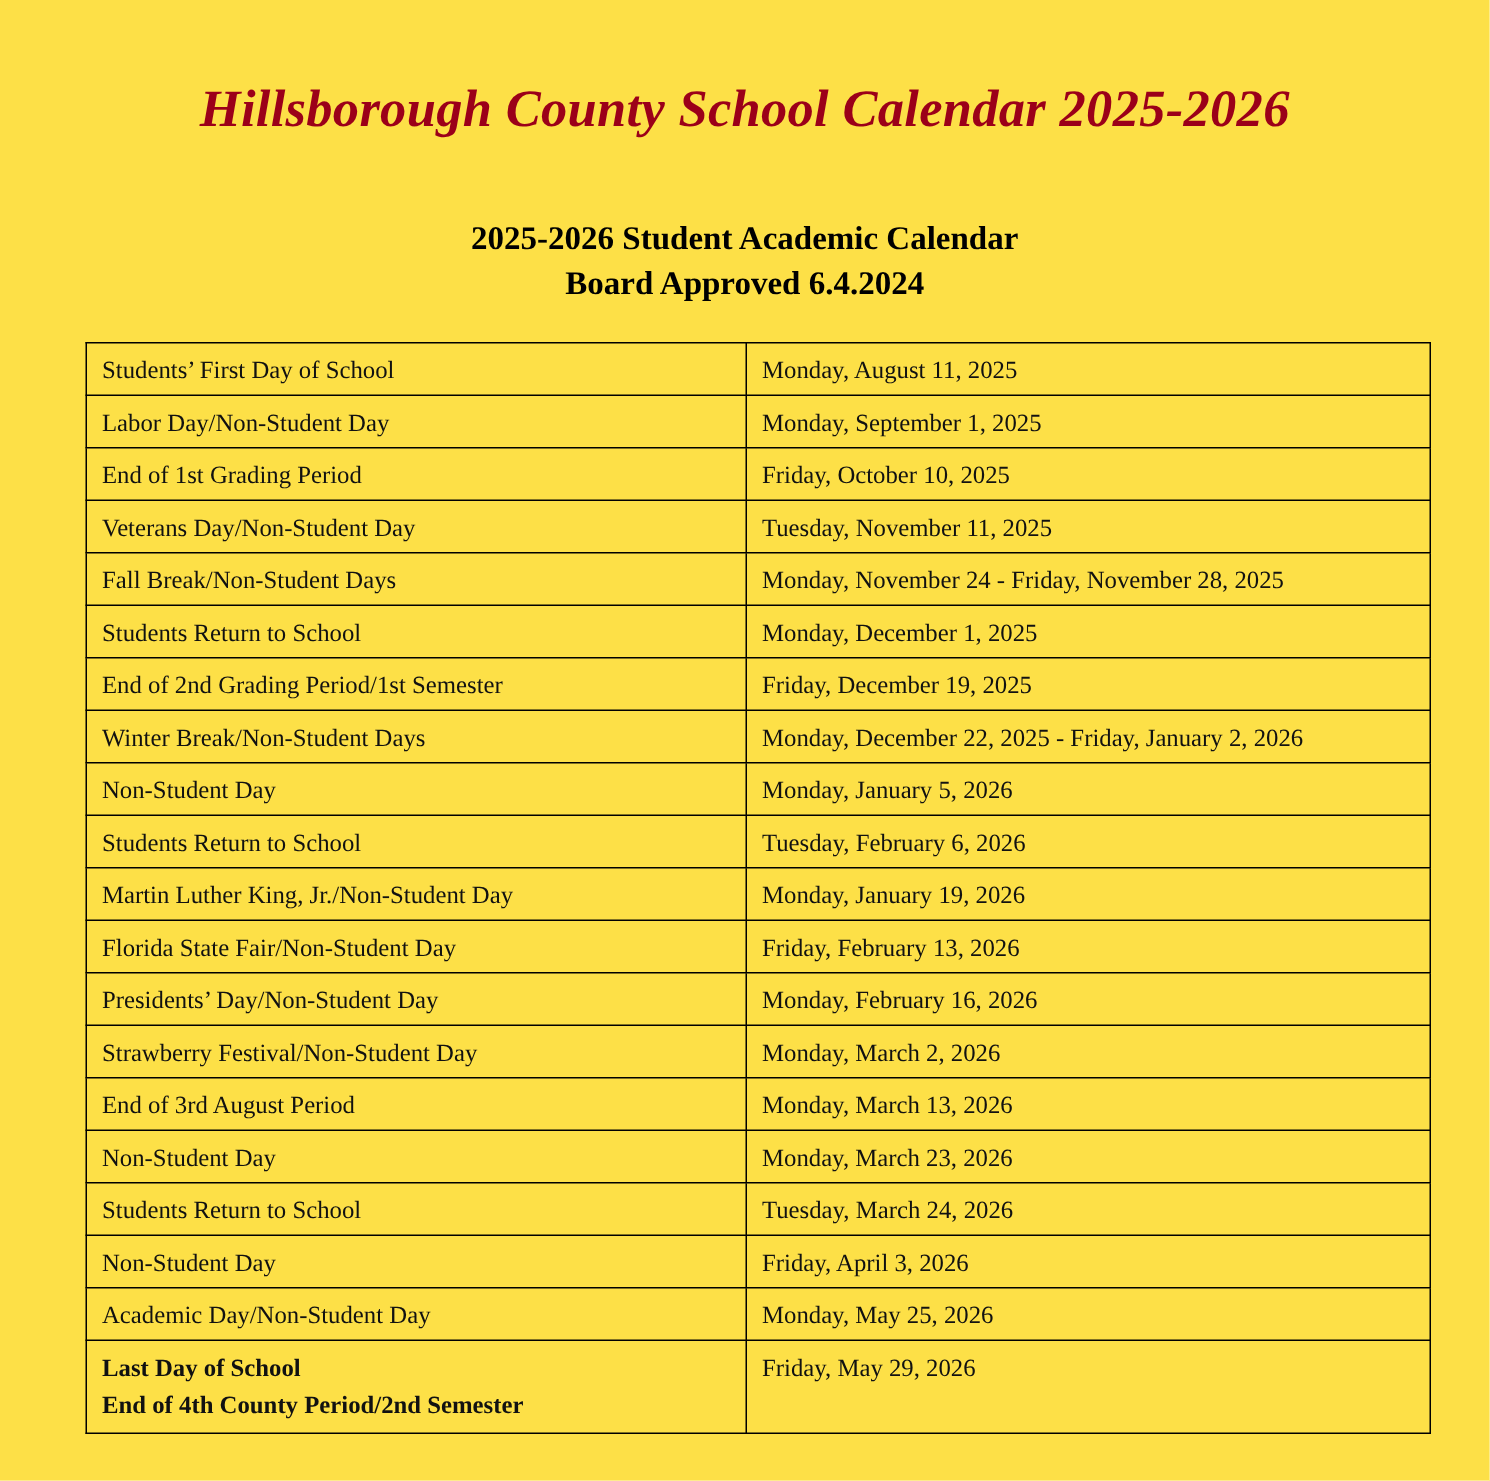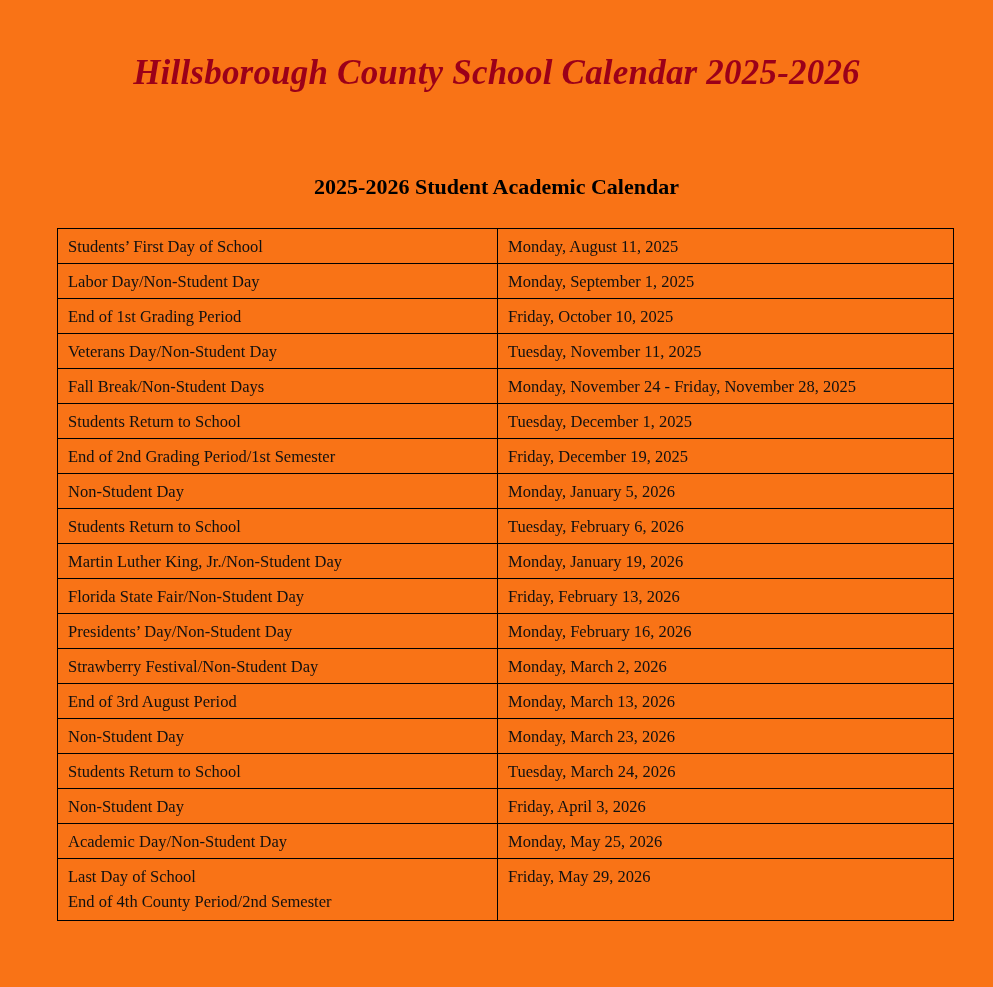--- a/index.html
+++ b/index.html
@@ -14,21 +14,21 @@
     font-family: "Liberation Serif", "DejaVu Serif", serif;
     color: #000000;
     overflow: hidden;
     position: relative;
   }
 
   .page {
     width: 993px;
     height: 987px;
     position: relative;
-    background: #f97316;
+    background: #fde047;
   }
 
   
   .doc-title {
     position: absolute;
     top: 52px;
     left: 0;
     width: 993px;
     text-align: center;
     font-family: "Liberation Serif", "DejaVu Serif", serif;
@@ -46,21 +46,20 @@
     position: absolute;
     top: 144px;
     left: 0;
     width: 993px;
     text-align: center;
     font-family: "Liberation Serif", "DejaVu Serif", serif;
     font-size: 22px;
     font-weight: bold;
     color: #000000;
     line-height: 30px;
-    margin-top: 28px;
   }
   .sub-heading .line {
     display: block;
     white-space: nowrap;
   }
 
   
   .table-wrap {
     position: absolute;
     top: 228px;
@@ -91,31 +90,33 @@
   table.calendar td.cell-event { }
   table.calendar td.cell-date  { }
 
   table.calendar tr.row-tall td {
     height: 52px;
     vertical-align: top;
     padding-top: 5px;
   }
   table.calendar tr.row-tall td.cell-event .sub-line {
     display: block;
+    font-weight: bold;
   }
 </style>
 </head>
 <body>
 
 <div class="page">
 
   <div class="doc-title">Hillsborough County School Calendar 2025-2026</div>
 
   <div class="sub-heading">
     <span class="line">2025-2026 Student Academic Calendar</span>
+    <span class="line">Board Approved 6.4.2024</span>
   </div>
 
   <div class="table-wrap">
     <table class="calendar">
       <colgroup>
         <col class="col-event">
         <col class="col-date">
       </colgroup>
       <tbody>
           <tr>
@@ -133,25 +134,29 @@
           <tr>
             <td class="cell-event">Veterans Day/Non-Student Day</td>
             <td class="cell-date">Tuesday, November 11, 2025</td>
           </tr>
           <tr>
             <td class="cell-event">Fall Break/Non-Student Days</td>
             <td class="cell-date">Monday, November 24 - Friday, November 28, 2025</td>
           </tr>
           <tr>
             <td class="cell-event">Students Return to School</td>
-            <td class="cell-date">Tuesday, December 1, 2025</td>
+            <td class="cell-date">Monday, December 1, 2025</td>
           </tr>
           <tr>
             <td class="cell-event">End of 2nd Grading Period/1st Semester</td>
             <td class="cell-date">Friday, December 19, 2025</td>
+          </tr>
+          <tr>
+            <td class="cell-event">Winter Break/Non-Student Days</td>
+            <td class="cell-date">Monday, December 22, 2025 - Friday, January 2, 2026</td>
           </tr>
           <tr>
             <td class="cell-event">Non-Student Day</td>
             <td class="cell-date">Monday, January 5, 2026</td>
           </tr>
           <tr>
             <td class="cell-event">Students Return to School</td>
             <td class="cell-date">Tuesday, February 6, 2026</td>
           </tr>
           <tr>

